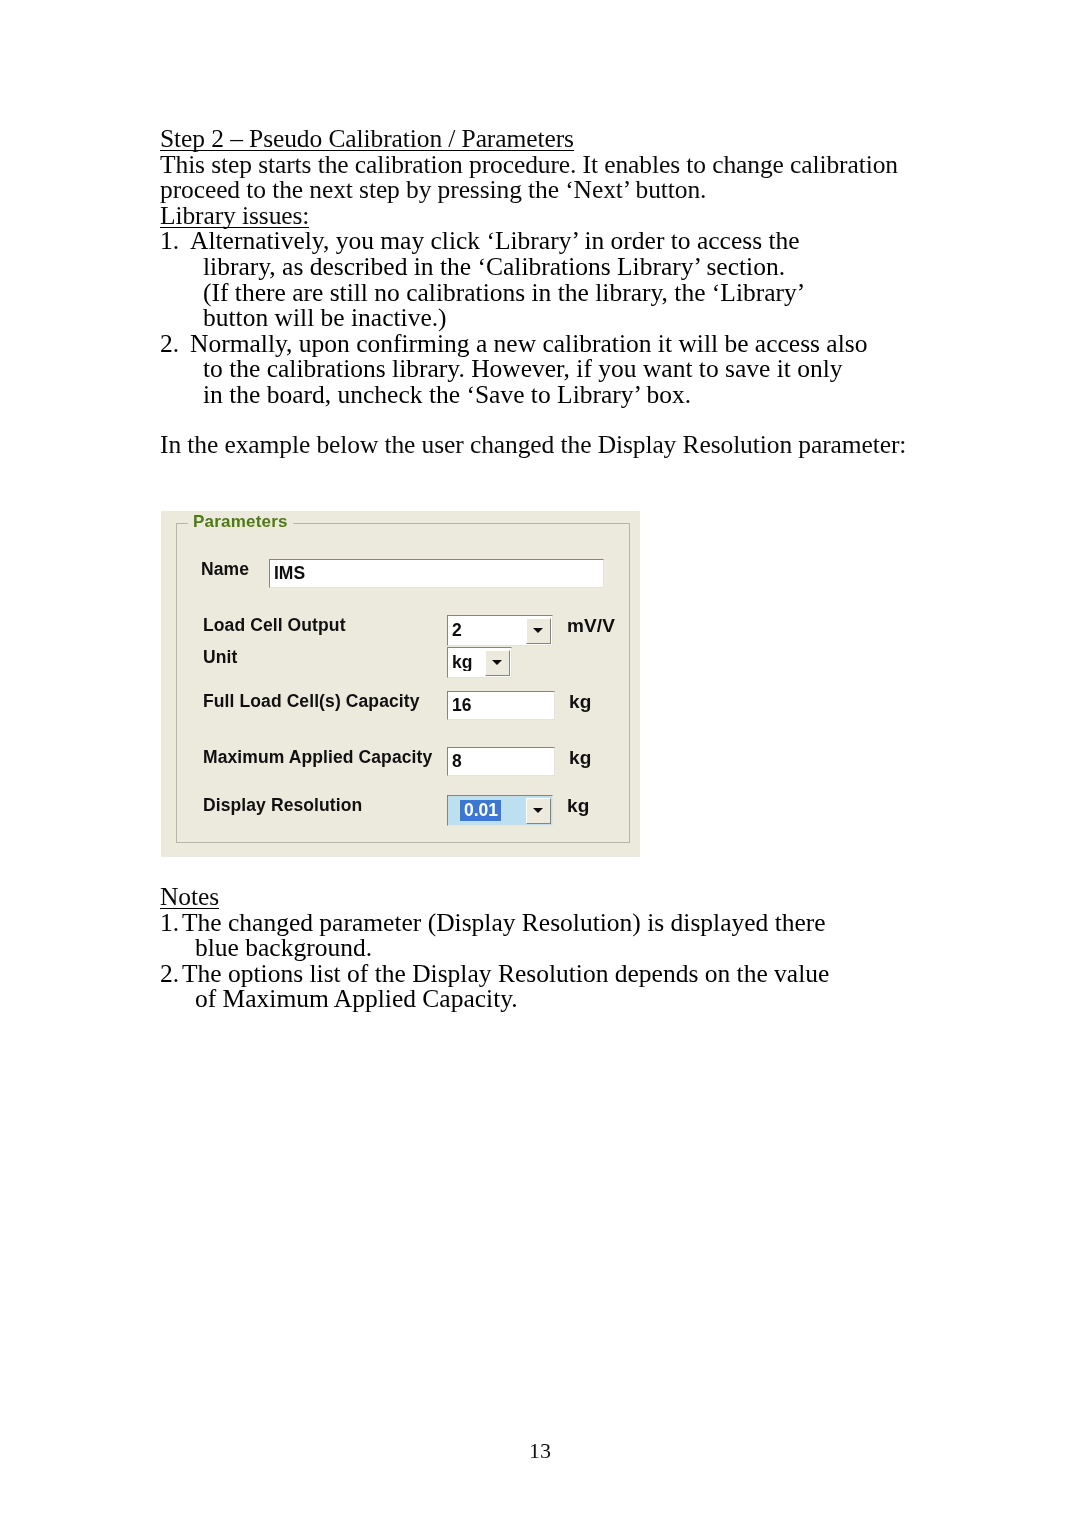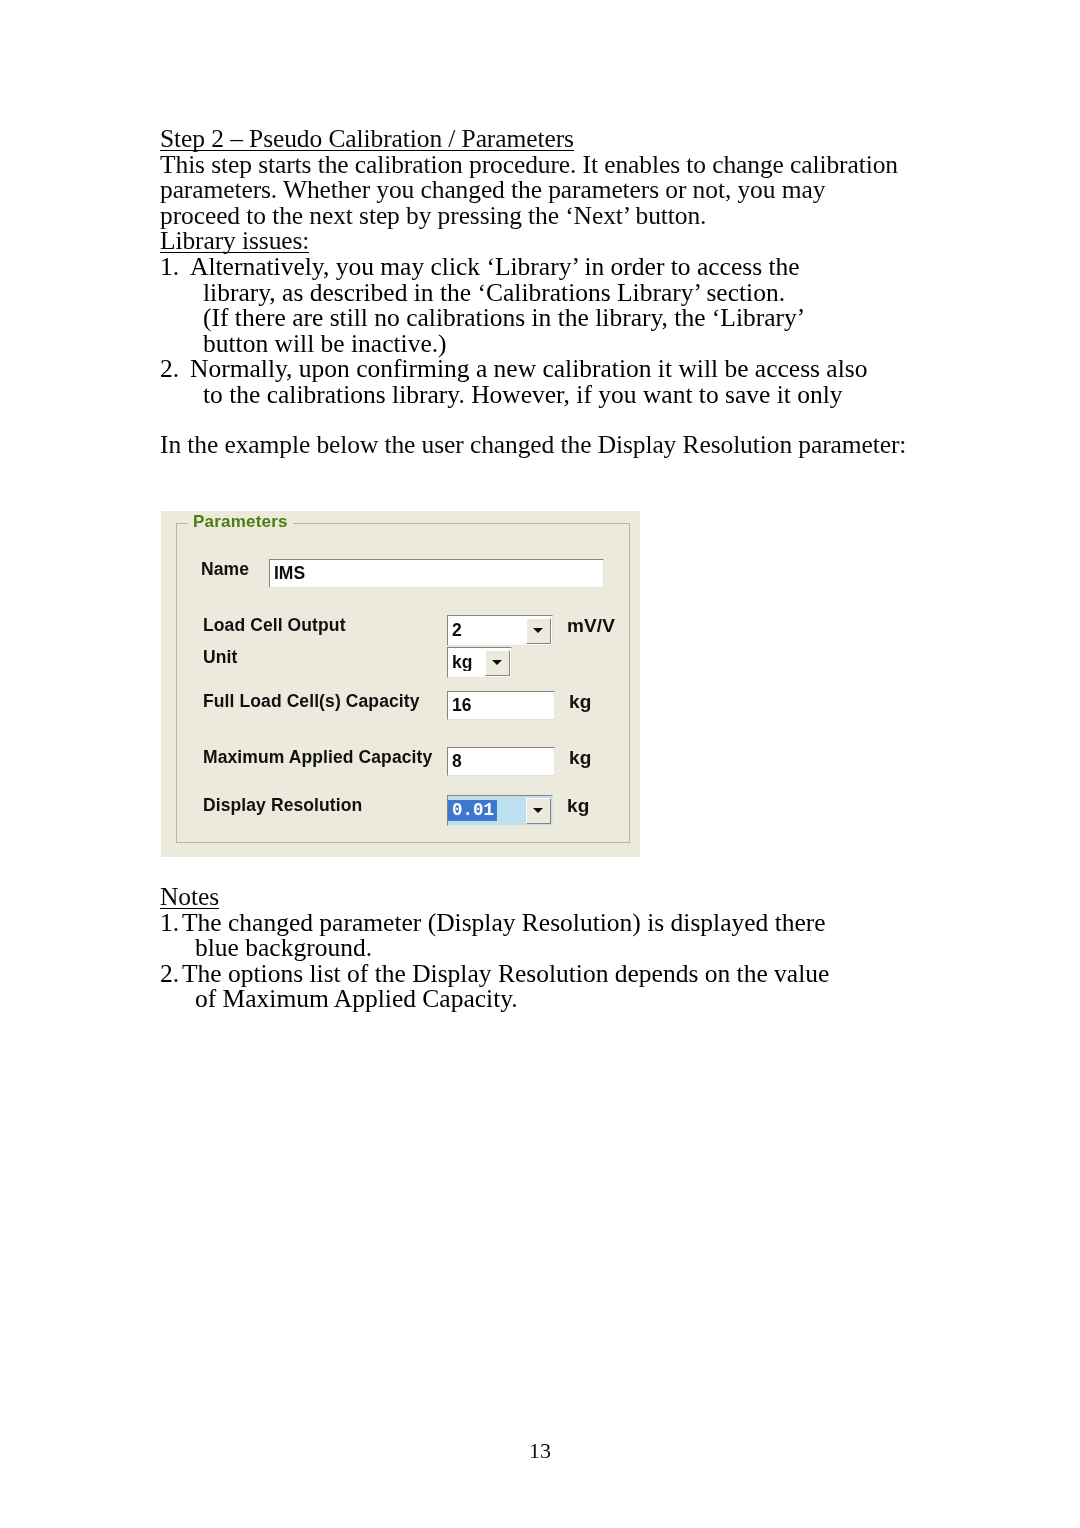--- a/index.html
+++ b/index.html
@@ -189,21 +189,21 @@
   }
   .arrow-down {
     width: 0; height: 0;
     border-left: 5.5px solid transparent;
     border-right: 5.5px solid transparent;
     border-top: 5.5px solid #0b0b0b;
   }
 
   
   .combo.changed { background: #BCE0EF; }
-  .combo.changed .combo-value { padding-left: 0; font-family: Liberation Mono, monospace; }
+  .combo.changed .combo-value { padding-left: 12px; }
   .combo.changed .sel {
     display: inline-block;
     background: #3C78D0;
     color: #FFFFFF;
     padding: 2px 3px 2px 4px;
     line-height: 1;
   }
 
   
   .page-number {
@@ -221,21 +221,20 @@
 <body>
 
 <div class="doc-body">
 
   <div class="para">
     <span class="heading-underline">Step 2 – Pseudo Calibration / Parameters</span>
   </div>
 
   <div class="para">
     <span class="line">This step starts the calibration procedure. It enables to change calibration</span>
-    <span class="line">parameters. Whether you changed the parameters or not, you may</span>
     <span class="line">proceed to the next step by pressing the ‘Next’ button.</span>
   </div>
 
   <div class="para">
     <span class="heading-underline">Library issues:</span>
   </div>
 
   <div class="numlist">
 
     <div class="numrow">
@@ -246,20 +245,21 @@
         <span class="cont notes-indent">(If there are still no calibrations in the library, the ‘Library’</span>
         <span class="cont notes-indent">button will be inactive.)</span>
       </div>
     </div>
 
     <div class="numrow">
       <div class="num">2.</div>
       <div class="txt">
         <span class="cont">Normally, upon confirming a new calibration it will be access also</span>
         <span class="cont notes-indent">to the calibrations library. However, if you want to save it only</span>
+        <span class="cont notes-indent">in the board, uncheck the ‘Save to Library’ box.</span>
       </div>
     </div>
 
   </div>
 
   <div class="spacer-md"></div>
 
   <div class="para">
     <span class="line">In the example below the user changed the Display Resolution parameter:</span>
   </div>

